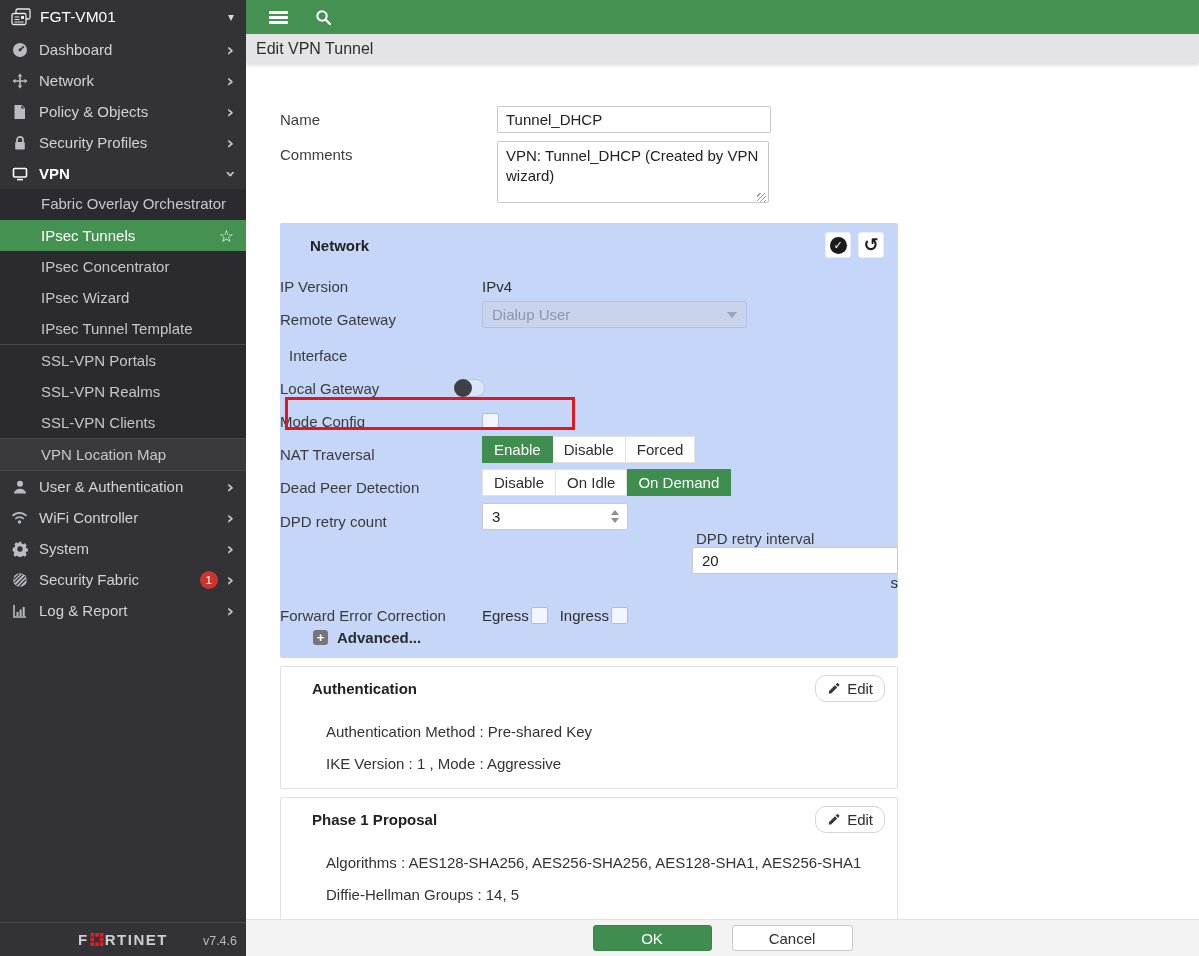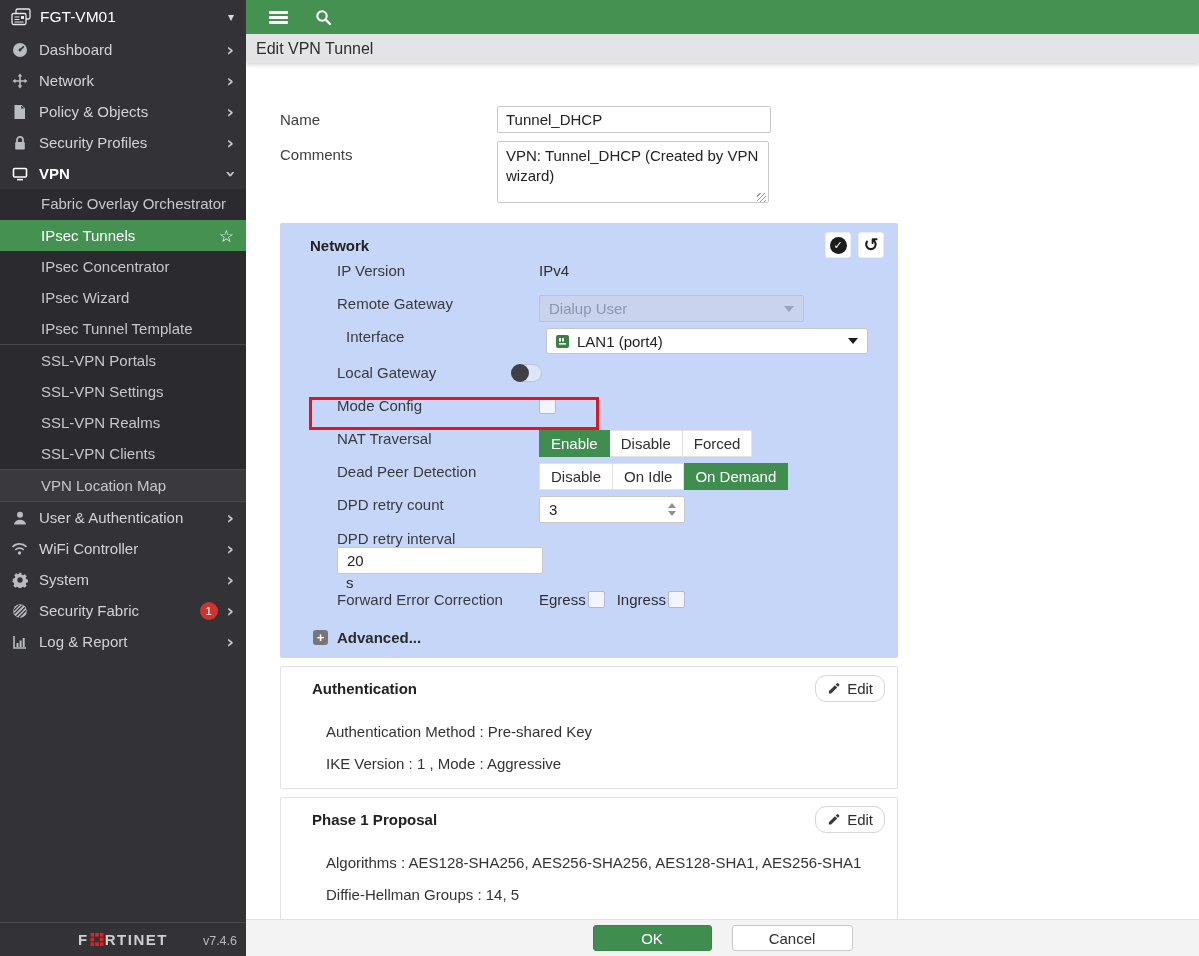--- a/index.html
+++ b/index.html
@@ -46,21 +46,21 @@
 
   
   .panel { width:618px; background:#c6d6f8; margin-top:16px; padding:9px 0 12px 0; border-radius:2px; }
   .panel-header { display:flex; align-items:center; padding:0 14px 4px 30px; }
   .panel-title { font-size:15px; font-weight:bold; color:#222; }
   .panel-actions { margin-left:auto; display:flex; gap:7px; }
   .icon-btn { width:26px; height:26px; background:#fff; border-radius:3px; border:1px solid #e8edf8; display:flex; align-items:center; justify-content:center; cursor:pointer; }
   .check-circle { width:17px; height:17px; border-radius:50%; background:#1c1c1c; color:#fff; font-size:11px; display:flex; align-items:center; justify-content:center; font-family:"DejaVu Sans", sans-serif; }
   .undo-glyph { font-size:18px; font-weight:bold; color:#1c1c1c; line-height:1; font-family:"DejaVu Sans", sans-serif; }
 
-  .prow { display:flex; align-items:flex-start; min-height:33px; padding-left:33px; position:relative;margin-left:24px; }
+  .prow { display:flex; align-items:flex-end; min-height:33px; position:relative; }
   .plabel { width:202px; flex:none; font-size:15px; color:#3a3a3a; }
   .plabel.indent { padding-left:9px; }
   .static-value { font-size:15px; color:#2e2e2e; }
 
   .select-disabled { width:265px; height:27px; background:#c9d3ec; border:1px solid #b7c2e2; border-radius:2px; display:flex; align-items:center; padding:0 9px; color:#8d96ae; font-size:15px; }
   .caret-gray { margin-left:auto; width:0; height:0; border-left:5px solid transparent; border-right:5px solid transparent; border-top:6px solid #9aa3bc; }
   .select-enabled { width:322px; height:26px; background:#fff; border:1px solid #c6c6c6; border-radius:3px; display:flex; align-items:center; padding:0 9px; font-size:15px; color:#1f1f1f; gap:8px; margin-left:7px; cursor:pointer; }
   .caret-dark { margin-left:auto; width:0; height:0; border-left:5px solid transparent; border-right:5px solid transparent; border-top:6px solid #1c1c1c; }
 
   .toggle { width:31px; height:18px; background:#dde5f8; border:1px solid #b9c4e2; border-radius:10px; position:relative; cursor:pointer; }
@@ -185,23 +185,20 @@
       </div>
     <div class="submenu-item">
         <span>IPsec Wizard</span>
       </div>
     <div class="submenu-item">
         <span>IPsec Tunnel Template</span>
       </div>
     <div class="sb-divider"></div>
     <div class="submenu-item">
         <span>SSL-VPN Portals</span>
-      </div>
-    <div class="submenu-item">
-        <span>SSL-VPN Settings</span>
       </div>
     <div class="submenu-item">
         <span>SSL-VPN Realms</span>
       </div>
     <div class="submenu-item">
         <span>SSL-VPN Clients</span>
       </div>
     <div class="sb-divider"></div>
     <div class="submenu-item location-row">
         <span>VPN Location Map</span>
@@ -339,30 +336,20 @@
     <div class="prow">
       <span class="plabel">Remote Gateway</span>
       <span class="select-disabled">
         <span>Dialup User</span>
         <span class="caret-gray"></span>
       </span>
     </div>
 
     <div class="prow" style="min-height:36px;">
       <span class="plabel indent">Interface</span>
-      <span class="select-enabled">
-        <svg width="13" height="13" viewBox="0 0 13 13">
-            <rect width="13" height="13" rx="2" fill="#3c8144"></rect>
-            <rect x="3" y="3" width="2" height="3.5" fill="#fff"></rect>
-            <rect x="6" y="3" width="2" height="3.5" fill="#fff"></rect>
-            <rect x="3" y="8" width="7" height="1.6" fill="#fff"></rect>
-          </svg>
-        <span>LAN1 (port4)</span>
-        <span class="caret-dark"></span>
-      </span>
     </div>
 
     <div class="prow">
       <span class="plabel">Local Gateway</span>
       <span class="toggle" style="margin-left:-28px;">
           <span class="knob"></span>
         </span>
     </div>
 
     <div class="prow">

